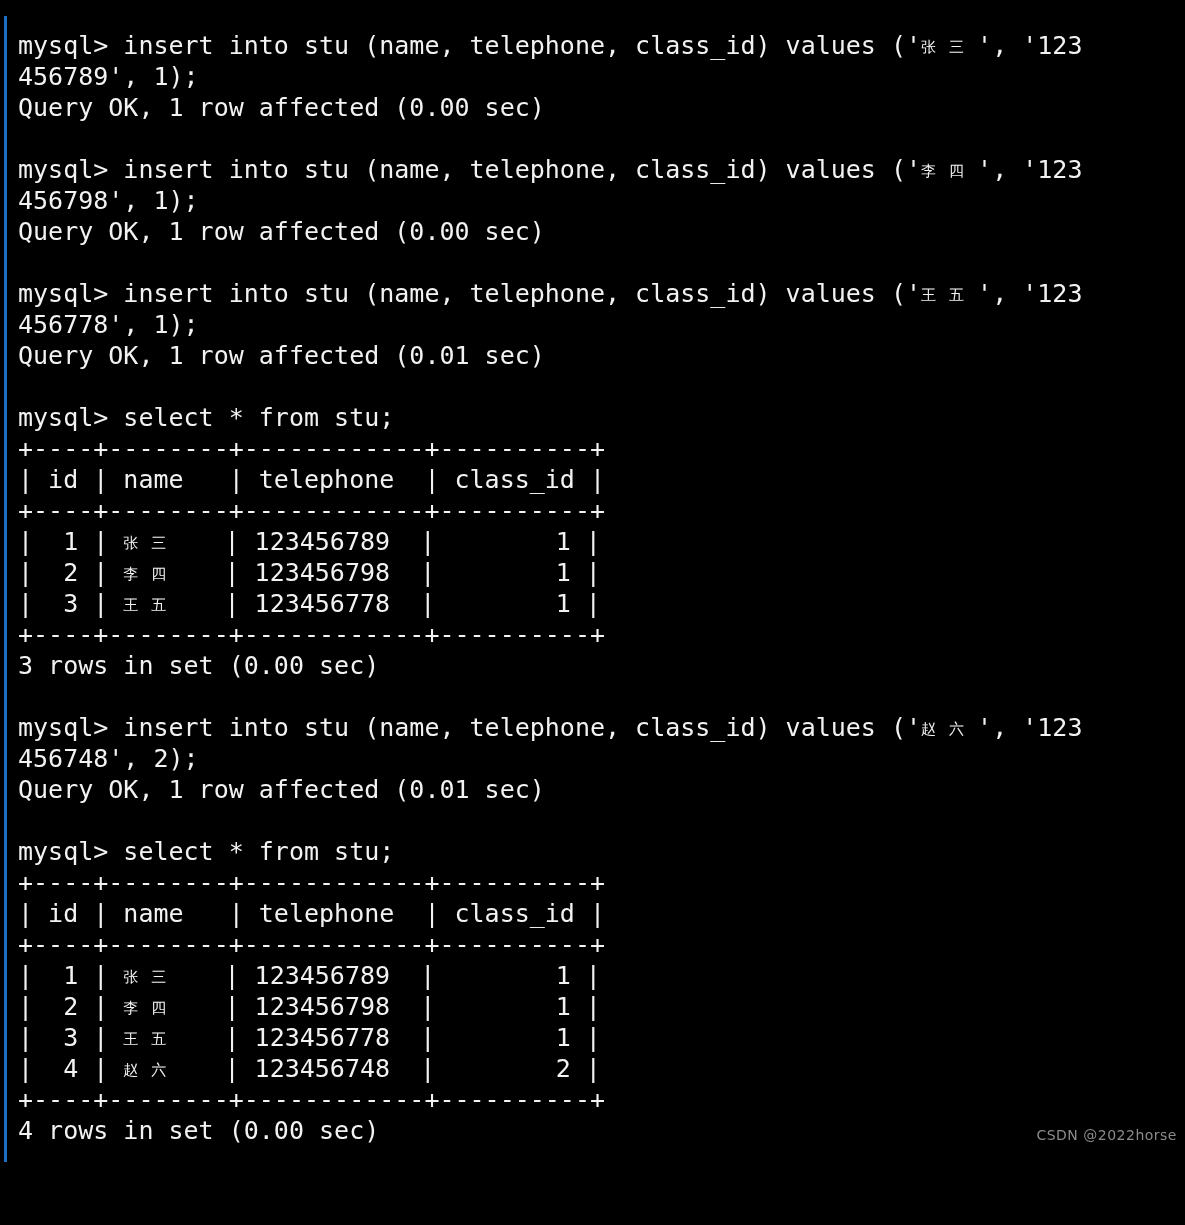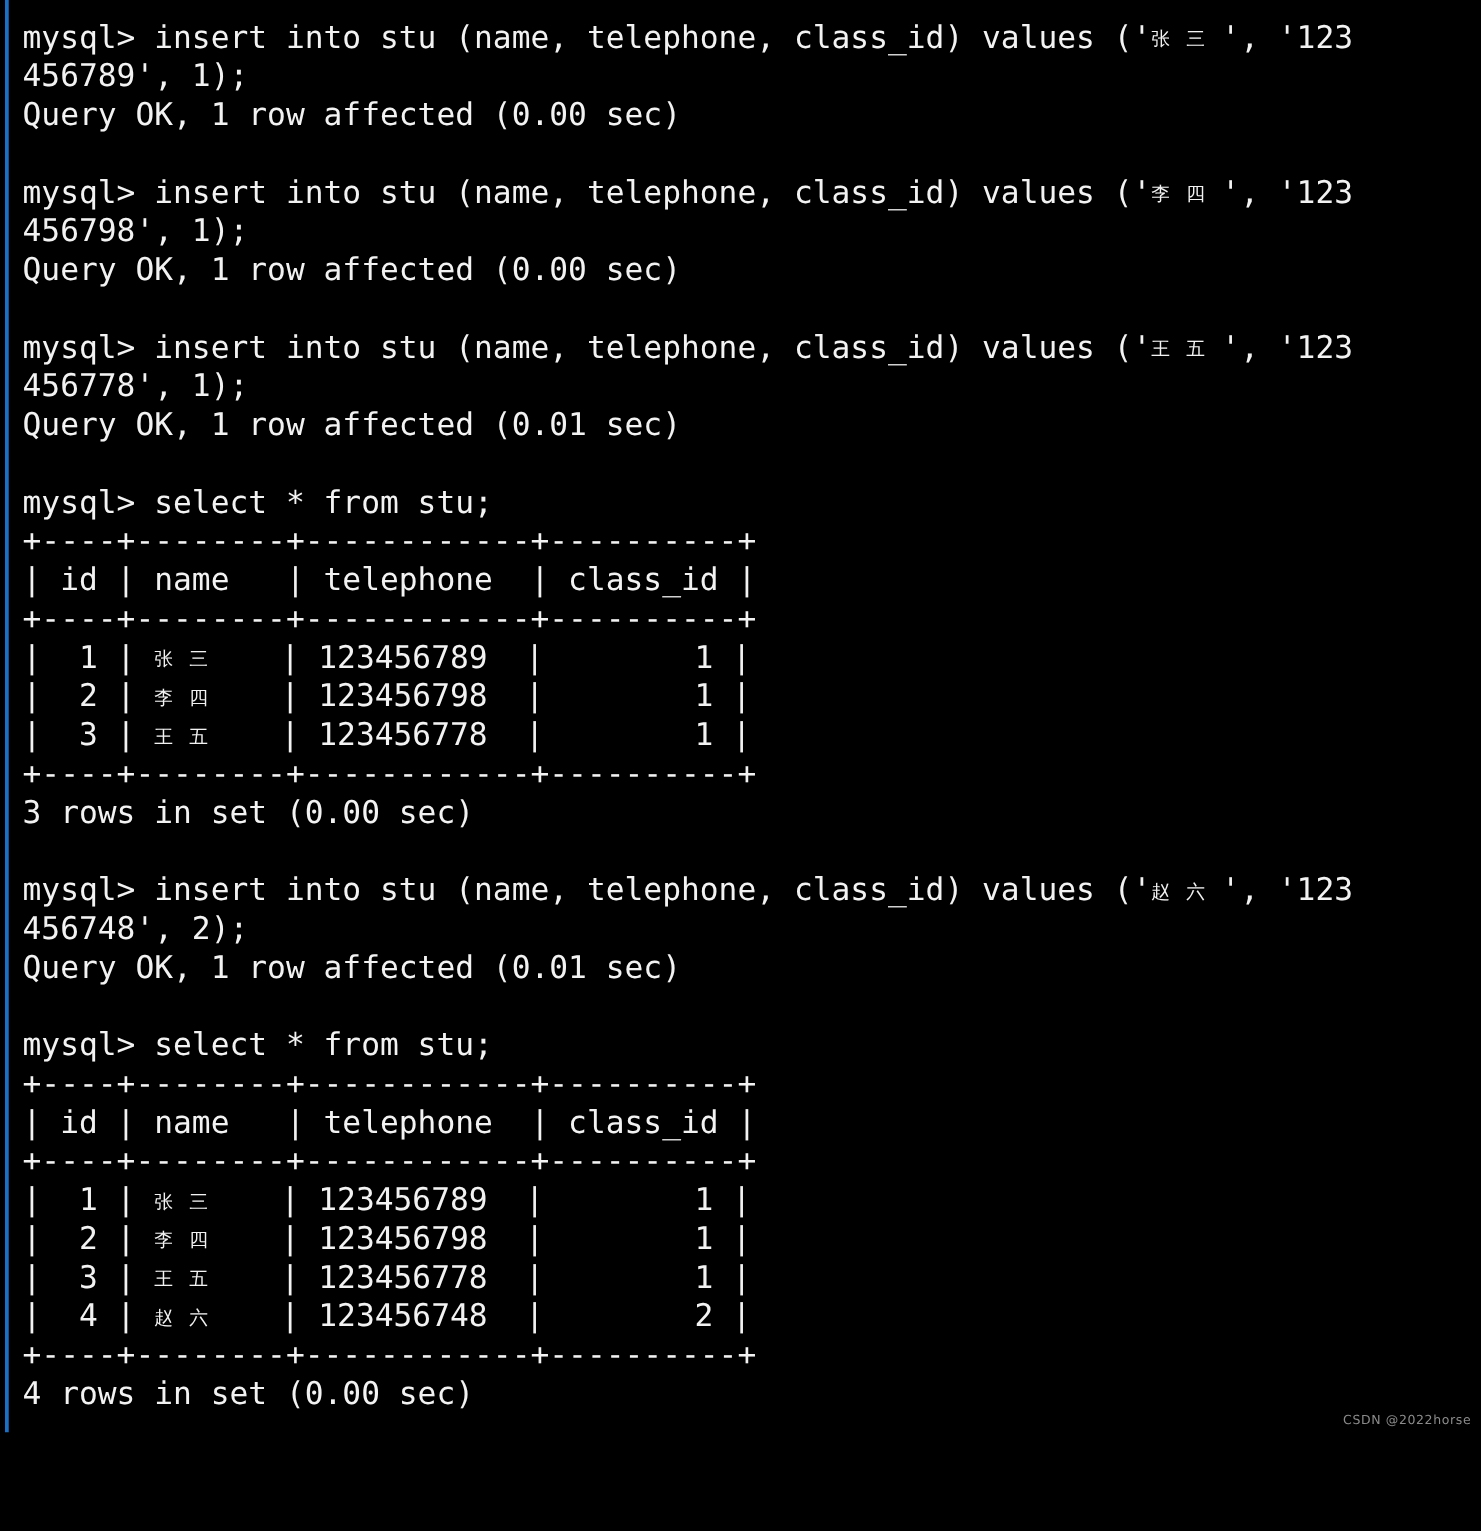--- a/index.html
+++ b/index.html
@@ -8,20 +8,21 @@
     padding: 0;
     background: #000000;
   }
   #terminal {
     position: relative;
     width: 1185px;
     height: 1146px;
     background: #000000;
     overflow: hidden;
     box-sizing: border-box;
+    margin-top: 16px;
   }
   #left-rail {
     position: absolute;
     left: 4px;
     top: 0;
     width: 3px;
     height: 1225px;
     background: #1b6fc4;
   }
   #screen {
@@ -54,23 +55,23 @@
   .cursor {
     display: inline-block;
     width: 15px;
     height: 25px;
     background: #00e800;
     vertical-align: -5px;
   }
   #watermark {
     position: absolute;
     right: 8px;
-    bottom: 4px;
+    bottom: 19px;
     font-family: "DejaVu Sans", "Liberation Sans", sans-serif;
-    font-size: 10px;
+    font-size: 14px;
     color: #8b8b8b;
     letter-spacing: 0.5px;
     white-space: pre;
   }
 </style>
 </head>
 <body>
 
 <div id="terminal">
   <div id="left-rail"></div>

